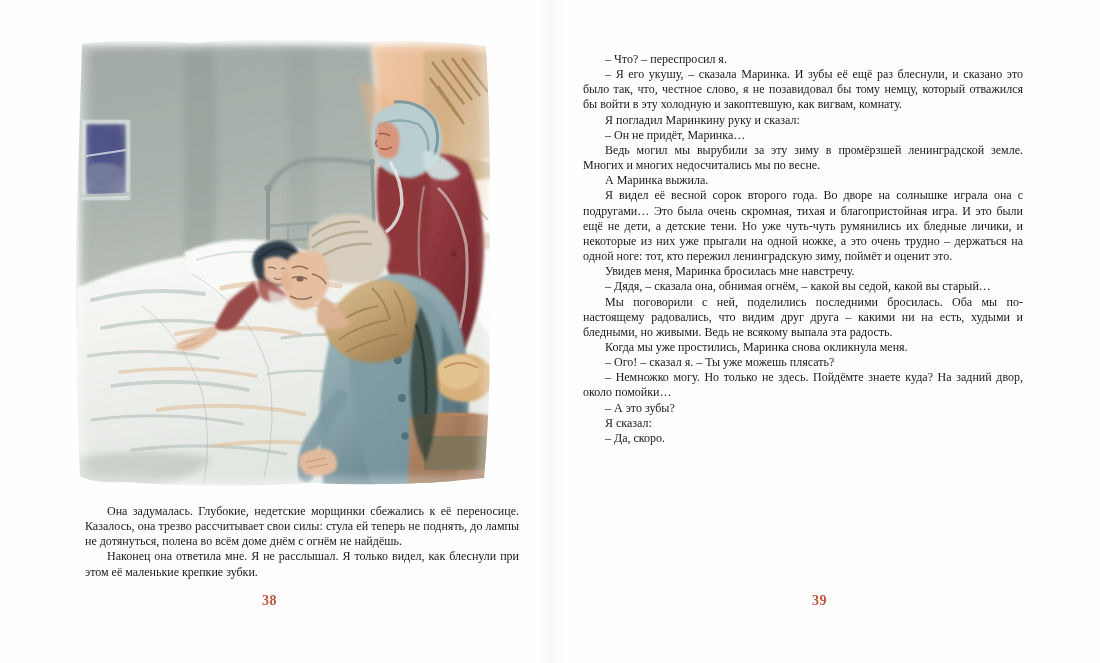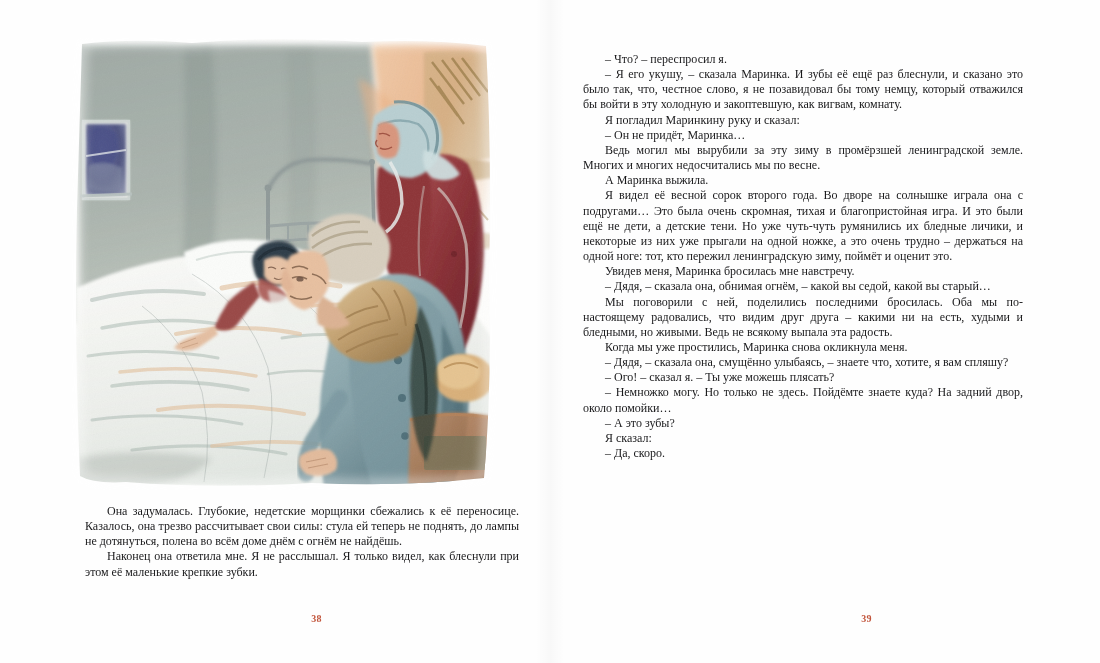--- a/index.html
+++ b/index.html
@@ -83,27 +83,26 @@
   #right-text {
     left: 583px;
     top: 52px;
     width: 440px;
   }
 
   
   .folio {
     position: absolute;
     font-family: "Liberation Serif", "DejaVu Serif", serif;
-    font-size: 10px;
+    font-size: 14px;
     font-weight: bold;
     letter-spacing: 0.4px;
     color: #c2553c;
     width: 60px;
-    text-align: right;
-    margin-top: 20px;
+    text-align: left;
   }
   #folio-left  { left: 262px; top: 593px; }
   #folio-right { left: 812px; top: 593px; }
 </style>
 </head>
 <body>
 
 <div id="spread">
 
   <div class="page left"></div>
@@ -433,21 +432,20 @@
     <p>– Я его укушу, – сказала Маринка. И зубы её ещё раз блеснули, и сказано это было так, что, честное слово, я не позавидовал бы тому немцу, который отважился бы войти в эту холодную и закоптевшую, как вигвам, комнату.</p>
     <p>Я погладил Маринкину руку и сказал:</p>
     <p>– Он не придёт, Маринка…</p>
     <p>Ведь могил мы вырубили за эту зиму в промёрзшей ленинградской земле. Многих и многих недосчитались мы по весне.</p>
     <p>А Маринка выжила.</p>
     <p>Я видел её весной сорок второго года. Во дворе на солнышке играла она с подругами… Это была очень скромная, тихая и благопристойная игра. И это были ещё не дети, а детские тени. Но уже чуть-чуть румянились их бледные личики, и некоторые из них уже прыгали на одной ножке, а это очень трудно – держаться на одной ноге: тот, кто пережил ленинградскую зиму, поймёт и оценит это.</p>
     <p>Увидев меня, Маринка бросилась мне навстречу.</p>
     <p>– Дядя, – сказала она, обнимая огнём, – какой вы седой, какой вы старый…</p>
     <p>Мы поговорили с ней, поделились последними бросилась. Оба мы по-настоящему радовались, что видим друг друга – какими ни на есть, худыми и бледными, но живыми. Ведь не всякому выпала эта радость.</p>
     <p>Когда мы уже простились, Маринка снова окликнула меня.</p>
-    <p>– Дядя, – сказала она, смущённо улыбаясь, – знаете что, хотите, я вам спляшу?</p>
     <p>– Ого! – сказал я. – Ты уже можешь плясать?</p>
     <p>– Немножко могу. Но только не здесь. Пойдёмте знаете куда? На задний двор, около помойки…</p>
     <p>– А это зубы?</p>
     <p>Я сказал:</p>
     <p>– Да, скоро.</p>
   </div>
 
   <div class="folio" id="folio-right">39</div>
 
 </div>

